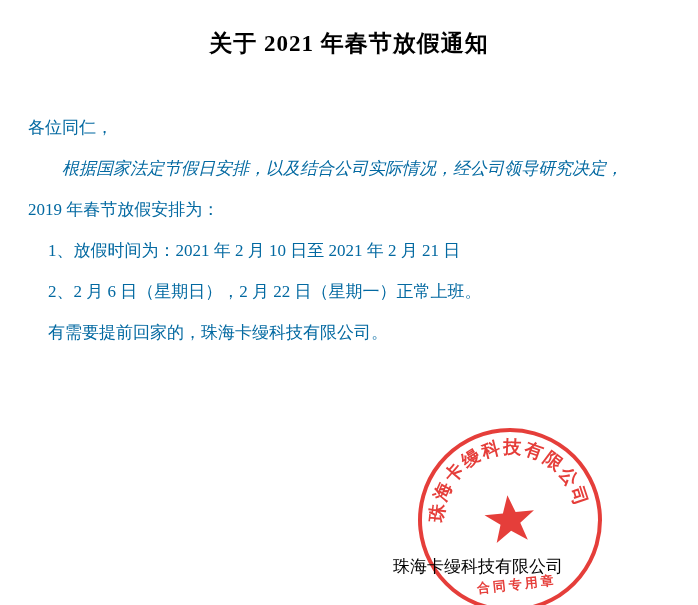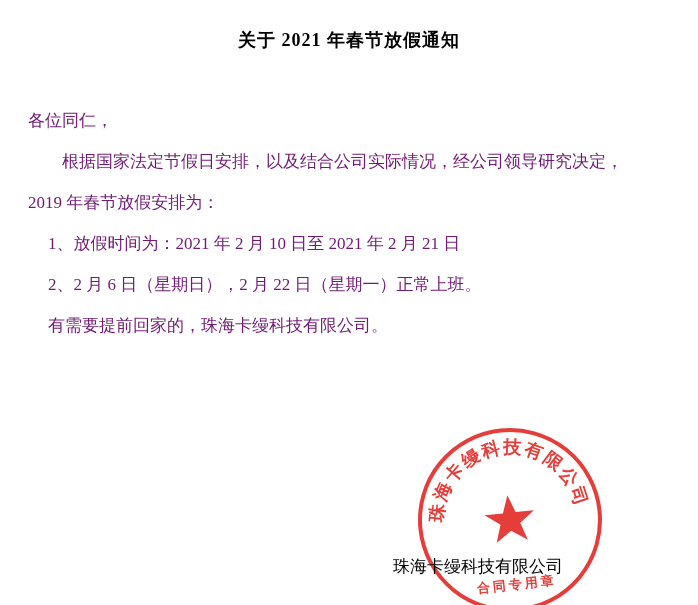--- a/index.html
+++ b/index.html
@@ -17,40 +17,41 @@
   }
   .doc {
     position: relative;
     width: 698px;
     height: 605px;
     box-sizing: border-box;
     padding: 0;
   }
   .doc-title {
     text-align: center;
-    font-size: 18px;
+    font-size: 23px;
     font-weight: bold;
     letter-spacing: 1px;
     margin-top: 28px;
     margin-bottom: 0;
     color: #000;
   }
   .body-block {
     margin-top: 48px;
     padding-left: 28px;
     padding-right: 20px;
   }
   .para {
     font-size: 17px;
     line-height: 41px;
-    color: #701a75;
+    color: #0369a1;
     white-space: nowrap;
   }
   .para.indent {
     text-indent: 34px;
+    font-style: italic;
   }
   .para.indent-small {
     text-indent: 20px;
   }
   .signature-block {
     position: absolute;
     right: 135px;
     bottom: 48px;
     text-align: center;
     font-size: 17px;

